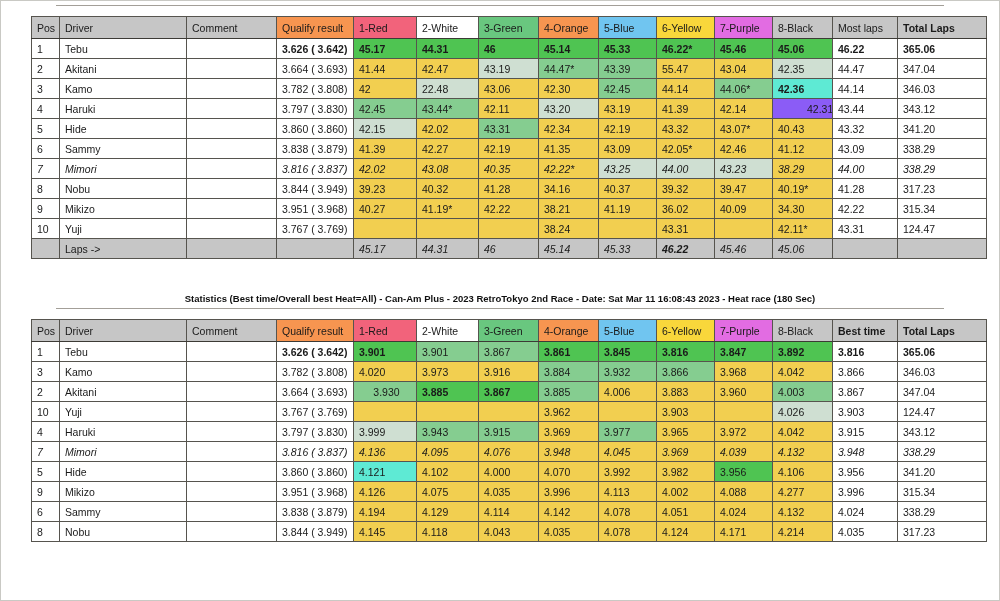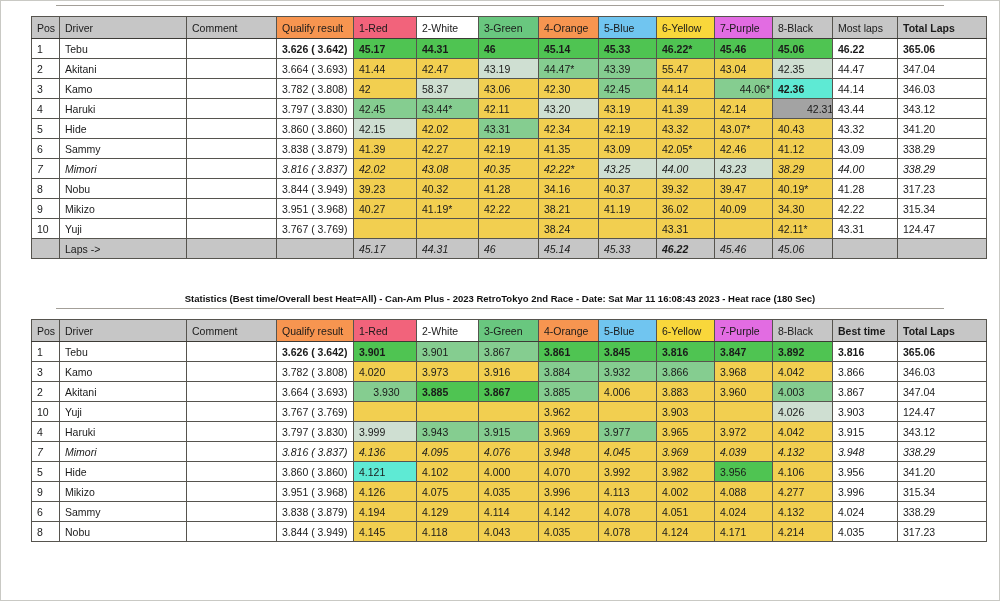--- a/index.html
+++ b/index.html
@@ -120,43 +120,43 @@
             <td style="background: rgb(207, 223, 210);">42.35</td>
             <td>44.47</td>
             <td>347.04</td>
           </tr>
           <tr>
             <td>3</td>
             <td>Kamo</td>
             <td></td>
             <td>3.782 ( 3.808)</td>
             <td style="background: rgb(242, 207, 80);">42</td>
-            <td style="background: rgb(207, 223, 210);">58.37</td>
+            <td style="background: rgb(207, 223, 210);">22.48</td>
             <td style="background: rgb(242, 207, 80);">43.06</td>
             <td style="background: rgb(242, 207, 80);">42.30</td>
             <td style="background: rgb(133, 205, 144);">42.45</td>
             <td style="background: rgb(242, 207, 80);">44.14</td>
-            <td style="background: rgb(133, 205, 144); text-align: right;">44.06*</td>
+            <td style="background: rgb(133, 205, 144);">44.06*</td>
             <td style="background: #5eead4; font-weight: bold;">42.36</td>
             <td>44.14</td>
             <td>346.03</td>
           </tr>
           <tr>
             <td>4</td>
             <td>Haruki</td>
             <td></td>
             <td>3.797 ( 3.830)</td>
             <td style="background: rgb(133, 205, 144);">42.45</td>
             <td style="background: rgb(133, 205, 144);">43.44*</td>
             <td style="background: rgb(242, 207, 80);">42.11</td>
             <td style="background: rgb(207, 223, 210);">43.20</td>
             <td style="background: rgb(242, 207, 80);">43.19</td>
             <td style="background: rgb(242, 207, 80);">41.39</td>
             <td style="background: rgb(242, 207, 80);">42.14</td>
-            <td style="background: #a3a3a3; padding-left: 34px;">42.31</td>
+            <td style="background: #8b5cf6; padding-left: 34px;">42.31</td>
             <td>43.44</td>
             <td>343.12</td>
           </tr>
           <tr>
             <td>5</td>
             <td>Hide</td>
             <td></td>
             <td>3.860 ( 3.860)</td>
             <td style="background: rgb(207, 223, 210);">42.15</td>
             <td style="background: rgb(242, 207, 80);">42.02</td>

